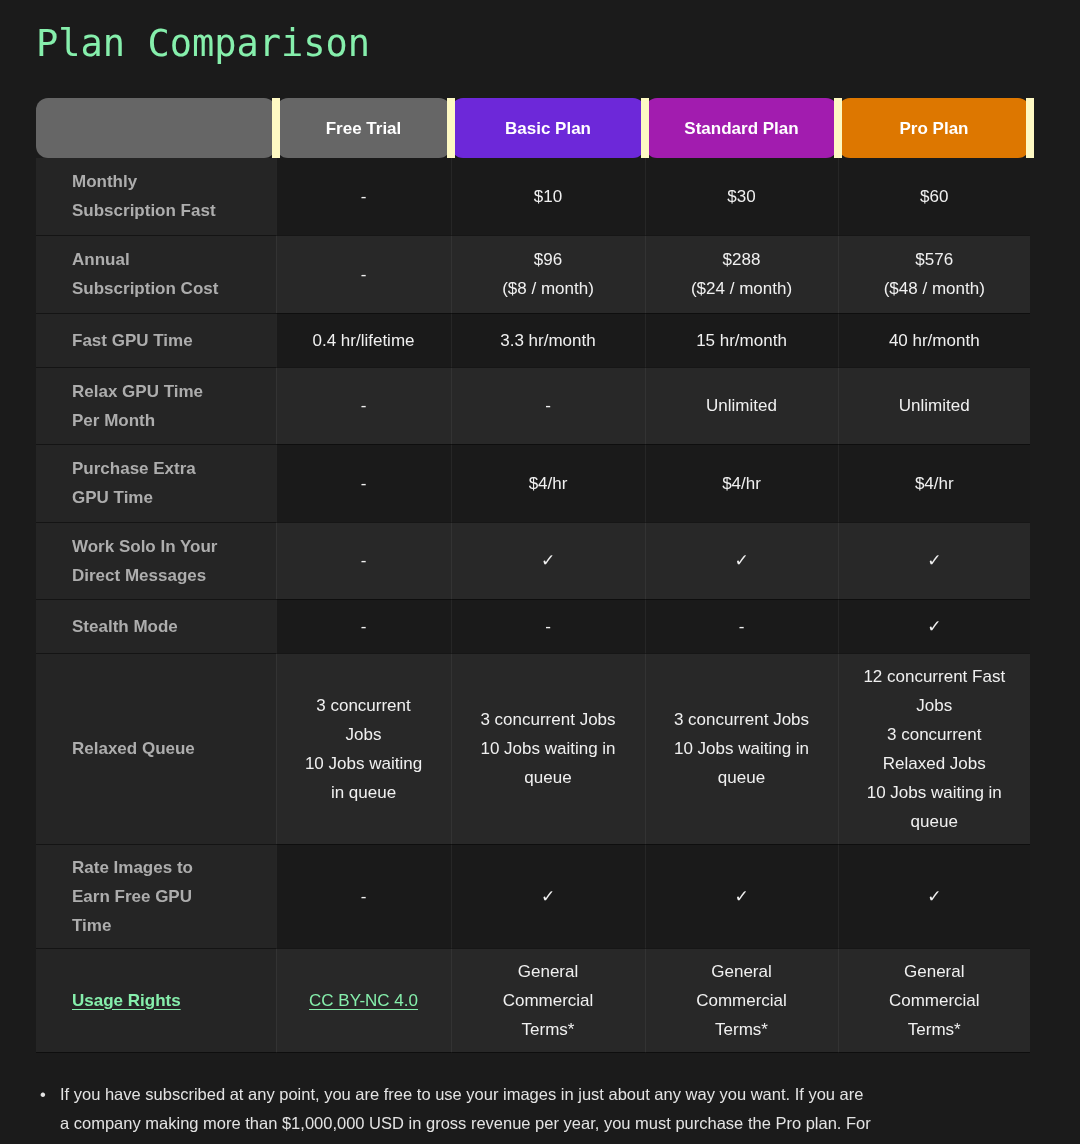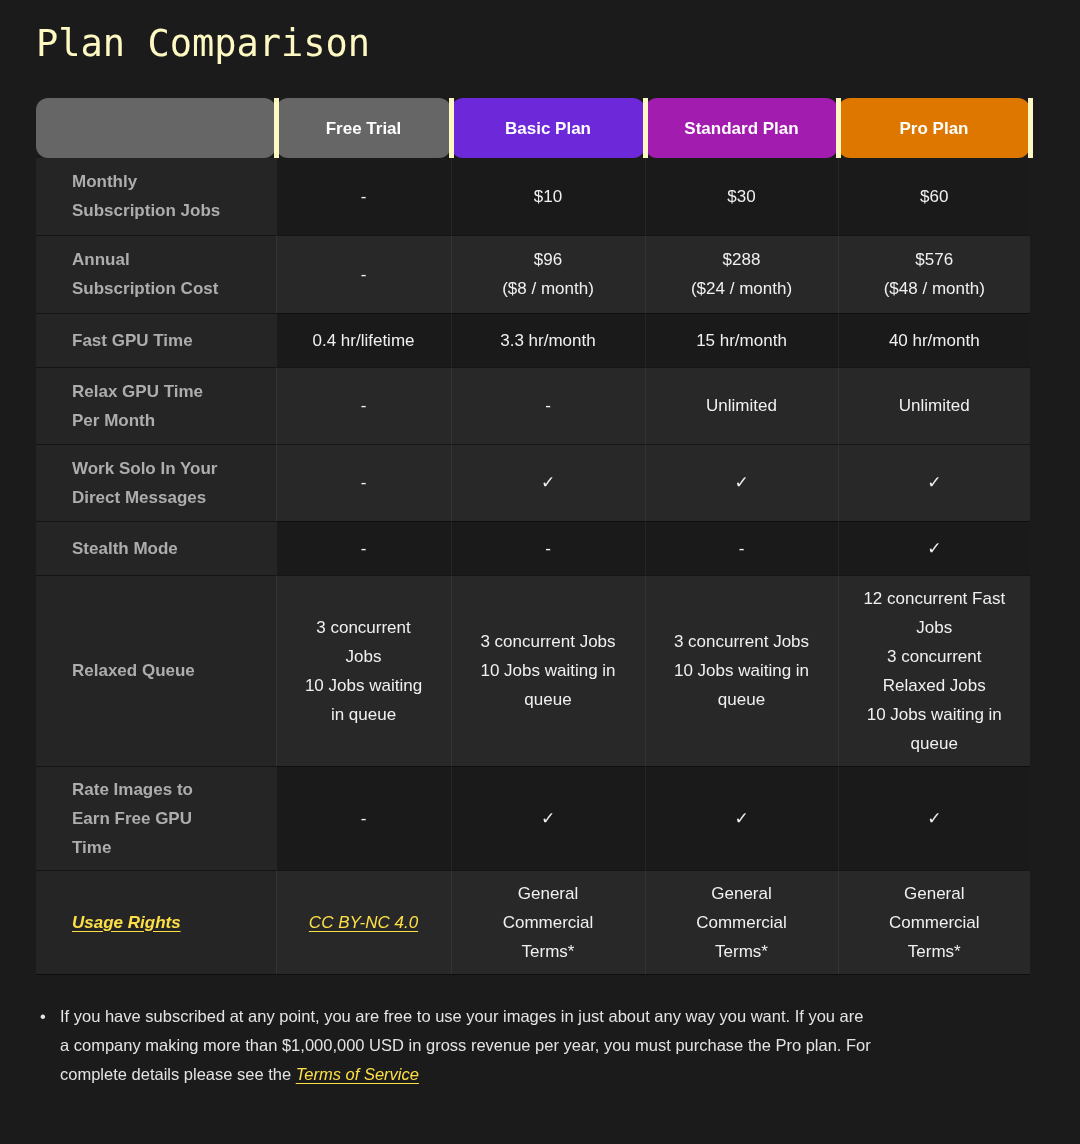--- a/index.html
+++ b/index.html
@@ -6,63 +6,63 @@
   body{
     width:1080px;height:1144px;overflow:hidden;
     background:#1b1b1b;
     font-family:"Liberation Sans","DejaVu Sans",sans-serif;
     -webkit-font-smoothing:antialiased;
   }
   .page-title{
     margin:22px 0 0 36px;
     font-family:"DejaVu Sans Mono","Liberation Mono",monospace;
     font-size:37px;font-weight:500;letter-spacing:0px;
-    color:#fef9c3;
+    color:#86efac;
   }
   table.plans{
     margin:33px 0 0 36px;
     border-collapse:collapse;
     table-layout:fixed;
     width:994px;
   }
   table.plans th,table.plans td{
     font-size:17px;line-height:29px;
     border-right:1px solid rgba(255,255,255,0.055);
     border-bottom:1px solid rgba(0,0,0,0.45);
     padding:8px 14px;
     vertical-align:middle;
     white-space:pre-line;
   }
   table.plans td:last-child{border-right:none;}
   
   tr.head{height:60px;}
   tr.head th{
     color:#ffffff;font-weight:bold;text-align:center;
-    border-right:5px solid #fef9c3;border-bottom:none;
+    border-right:8px solid #fef9c3;border-bottom:none;
     white-space:normal;
     border-radius:12px;
   }
   th.hc-blank,th.hc-gray{background:#666666;}
   th.hc-teal{background:#6d28d9;}
   th.hc-purple{background:#a21caf;}
   th.hc-orange{background:#dd7700;}
   
   tbody th.row-label{
     background:#252525;
     color:#adadad;font-weight:bold;text-align:left;
     padding-left:36px;padding-right:18px;
   }
   tbody td{
     color:#f0f0f0;text-align:center;
   }
   tr.dark td{background:#1a1a1a;}
   tr.light td{background:#282828;}
   tr.h48{height:54px;} tr.h77{height:77px;} tr.h78{height:78px;}
   tr.h97{height:97px;} tr.h107{height:88px;} tr.h180{height:180px;}
-  a.lav{color:#fde047;text-decoration:underline;text-underline-offset:3px;font-style:italic;}
+  a.lav{color:#86efac;text-decoration:underline;text-underline-offset:3px;}
   a.lav.bold{font-weight:bold;}
   
   .footnote{
     display:flex;
     margin:27px 36px 0 40px;
     color:#e3e3e3;font-size:16.5px;line-height:29px;
   }
   .footnote .bullet{width:20px;flex:0 0 20px;color:#e3e3e3;}
   .footnote .note-text{white-space:pre-line;width:990px;}
 </style>
@@ -84,21 +84,21 @@
       <th class="hc-blank"></th>
       <th class="hc-gray">Free Trial</th>
       <th class="hc-teal">Basic Plan</th>
       <th class="hc-purple">Standard Plan</th>
       <th class="hc-orange">Pro Plan</th>
     </tr>
   </thead>
   <tbody>
     <tr class="dark h77">
       <th class="row-label">Monthly
-Subscription Jobs</th>
+Subscription Fast</th>
       <td>-</td>
       <td>$10</td>
       <td>$30</td>
       <td>$60</td>
     </tr>
     <tr class="light h78">
       <th class="row-label">Annual
 Subscription Cost</th>
       <td>-</td>
       <td>$96
@@ -115,20 +115,28 @@
       <td>15 hr/month</td>
       <td>40 hr/month</td>
     </tr>
     <tr class="light h77">
       <th class="row-label">Relax GPU Time
 Per Month</th>
       <td>-</td>
       <td>-</td>
       <td>Unlimited</td>
       <td>Unlimited</td>
+    </tr>
+    <tr class="dark h78">
+      <th class="row-label">Purchase Extra
+GPU Time</th>
+      <td>-</td>
+      <td>$4/hr</td>
+      <td>$4/hr</td>
+      <td>$4/hr</td>
     </tr>
     <tr class="light h77">
       <th class="row-label">Work Solo In Your
 Direct Messages</th>
       <td>-</td>
       <td>✓</td>
       <td>✓</td>
       <td>✓</td>
     </tr>
     <tr class="dark h48">

